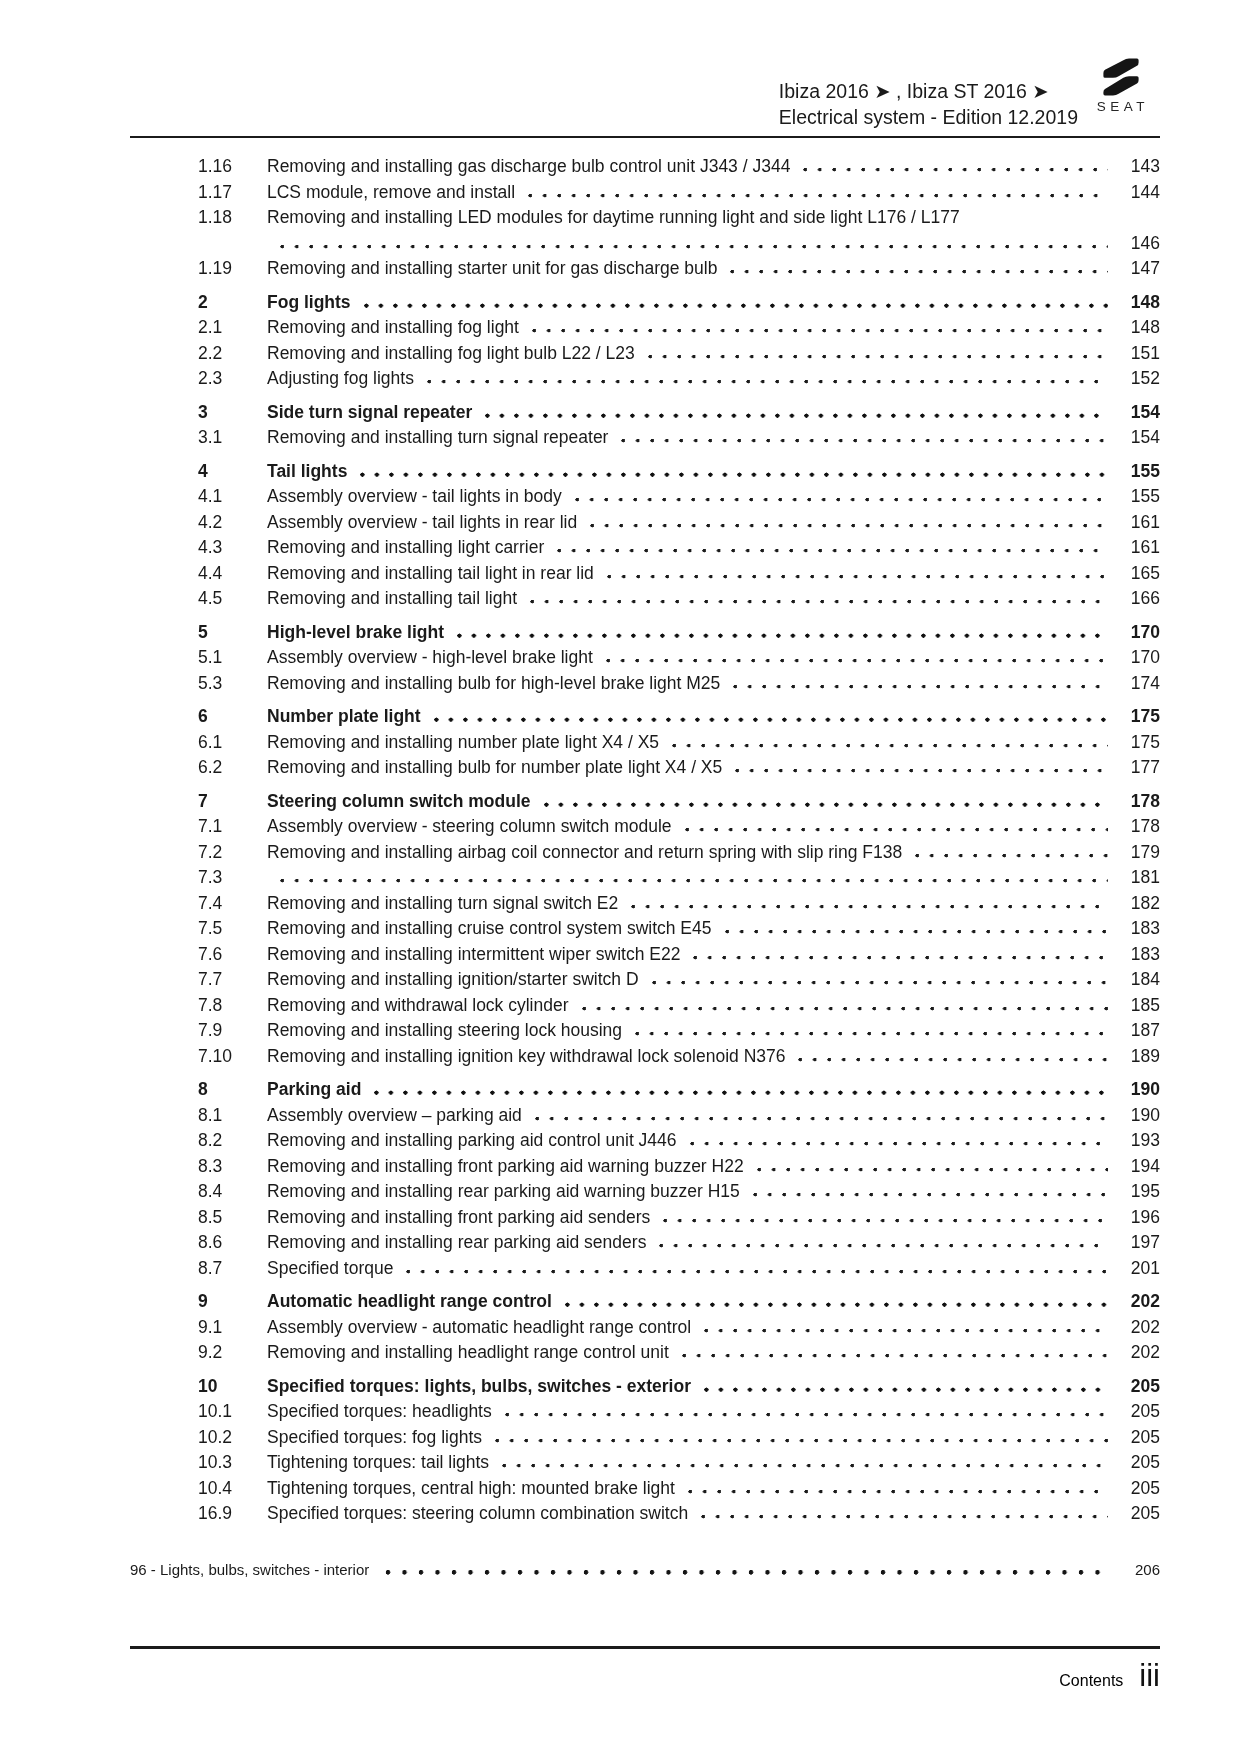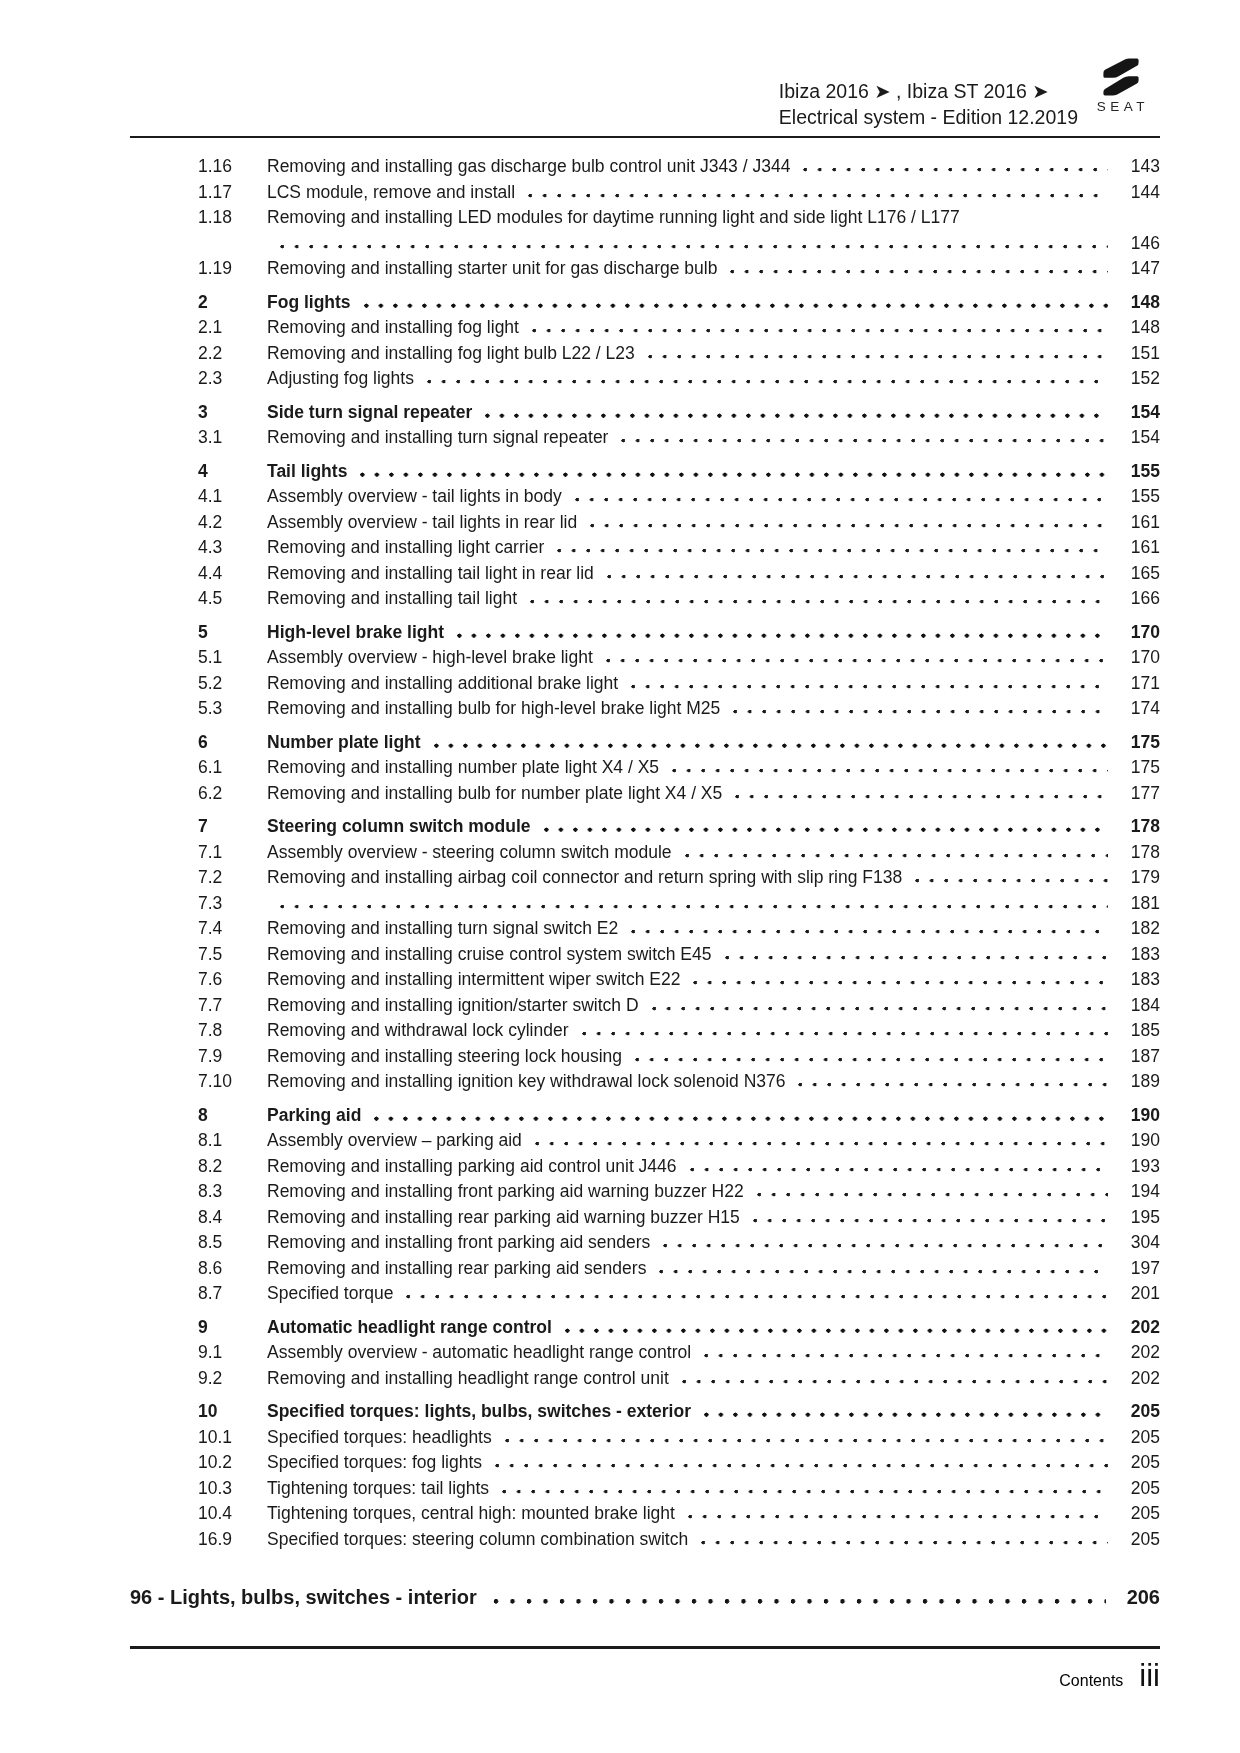--- a/index.html
+++ b/index.html
@@ -48,21 +48,21 @@
     background-image:radial-gradient(circle at 2.2px 3.6px, #1b1b1b 1.65px, transparent 2.05px);
     background-size:14.5px 6px; background-repeat:repeat-x;
   }
   .section .dots {
     background-image:radial-gradient(circle at 2.4px 3.6px, #101010 1.9px, transparent 2.3px);
   }
   .pagenum { flex:none; min-width:42px; text-align:right; }
 
   
   .toc-row.final {
-    padding-left:0; font-size:20px; font-weight:700;
+    padding-left:0; font-size:15px; font-weight:400;
     margin-top:32px; min-height:34px;
   }
   .final .dots {
     height:7px; margin:0 2px 0 16px;
     background-image:radial-gradient(circle at 3px 4.3px, #141414 2.1px, transparent 2.55px);
     background-size:16.5px 7px;
   }
   .final .pagenum { min-width:52px; }
 
   
@@ -202,26 +202,20 @@
           <span class="dots"></span>
           <span class="pagenum">170</span>
         </div>
         <div class="toc-row">
           <span class="num">5.1</span>
           <span class="title">Assembly overview - high-level brake light</span>
           <span class="dots"></span>
           <span class="pagenum">170</span>
         </div>
         <div class="toc-row">
-          <span class="num">5.2</span>
-          <span class="title">Removing and installing additional brake light</span>
-          <span class="dots"></span>
-          <span class="pagenum">171</span>
-        </div>
-        <div class="toc-row">
           <span class="num">5.3</span>
           <span class="title">Removing and installing bulb for high-level brake light M25</span>
           <span class="dots"></span>
           <span class="pagenum">174</span>
         </div>
         <div class="toc-row section">
           <span class="num">6</span>
           <span class="title">Number plate light</span>
           <span class="dots"></span>
           <span class="pagenum">175</span>
@@ -330,21 +324,21 @@
         <div class="toc-row">
           <span class="num">8.4</span>
           <span class="title">Removing and installing rear parking aid warning buzzer H15</span>
           <span class="dots"></span>
           <span class="pagenum">195</span>
         </div>
         <div class="toc-row">
           <span class="num">8.5</span>
           <span class="title">Removing and installing front parking aid senders</span>
           <span class="dots"></span>
-          <span class="pagenum">304</span>
+          <span class="pagenum">196</span>
         </div>
         <div class="toc-row">
           <span class="num">8.6</span>
           <span class="title">Removing and installing rear parking aid senders</span>
           <span class="dots"></span>
           <span class="pagenum">197</span>
         </div>
         <div class="toc-row">
           <span class="num">8.7</span>
           <span class="title">Specified torque</span>

